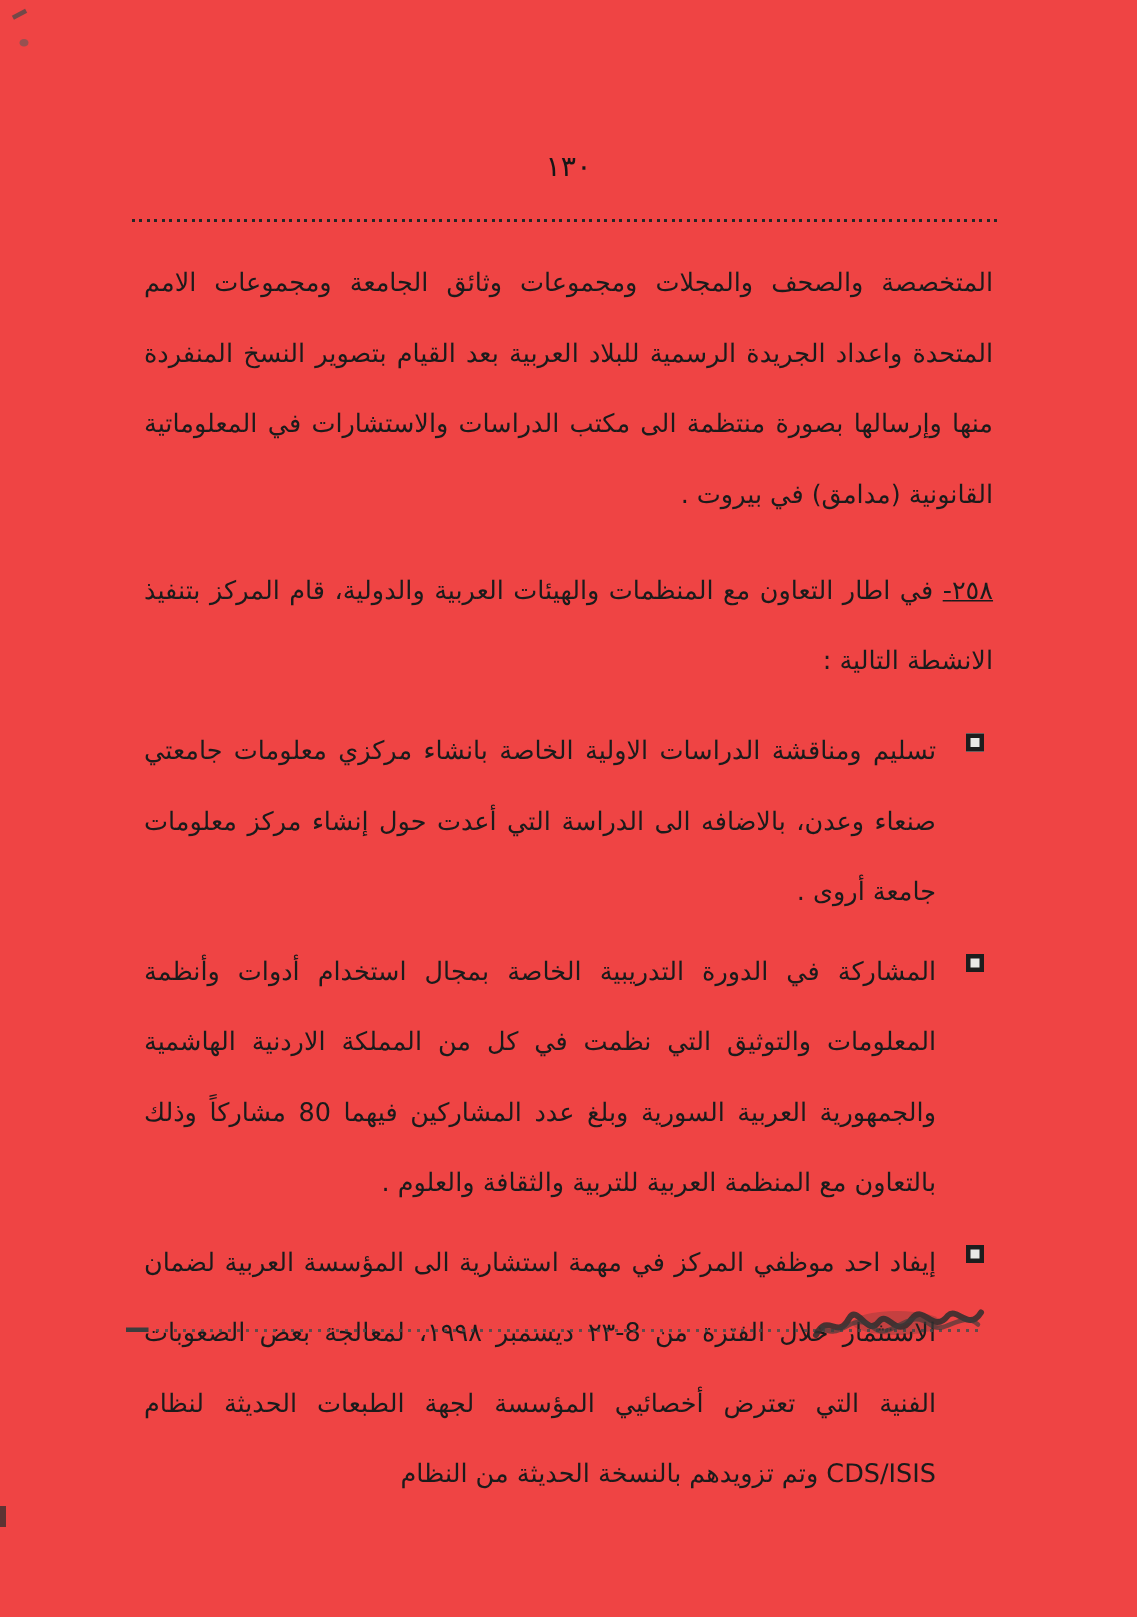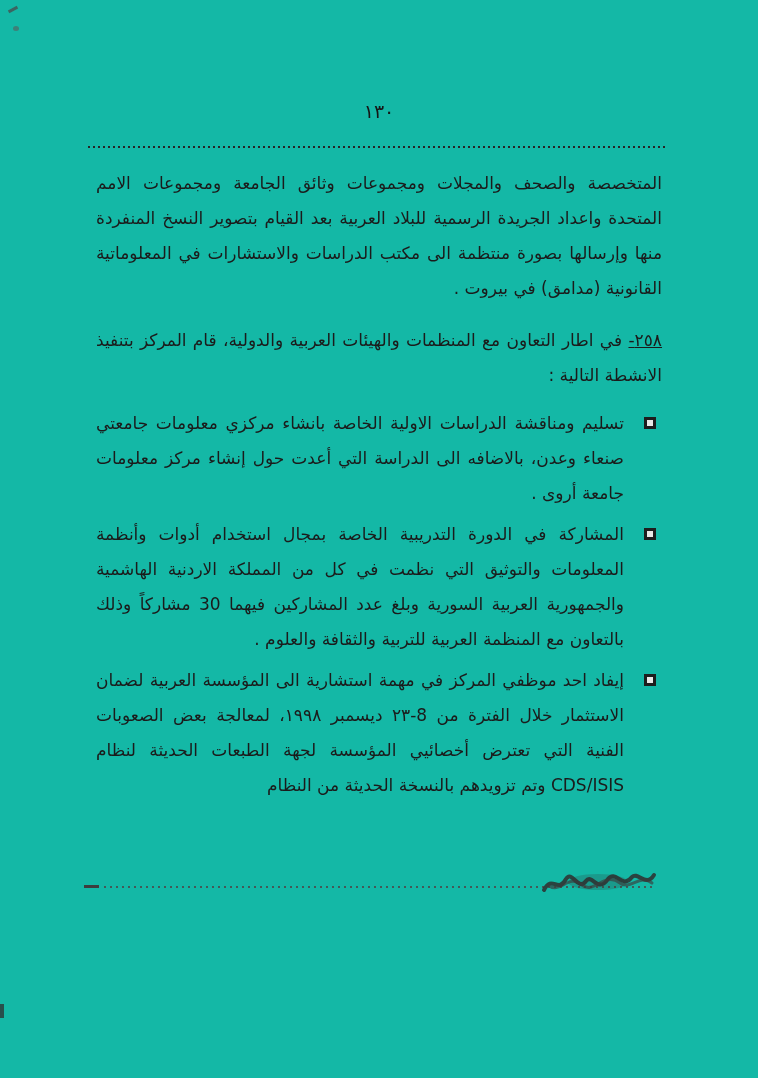--- a/index.html
+++ b/index.html
@@ -3,34 +3,34 @@
 <meta charset="utf-8">
 <style>
   html,body{margin:0;padding:0;}
   body{
     width:758px;height:1078px;
     background:#fbfbfa;
     font-family:"DejaVu Sans","Liberation Sans",sans-serif;
   }
   .page{
     position:relative;width:758px;height:1078px;
-    background:#14b8a6;overflow:hidden;color:#1c1c1c;
+    background:#ef4444;overflow:hidden;color:#1c1c1c;
   }
   .page-number{
     position:absolute;top:100px;left:0;width:100%;
     text-align:center;font-size:19px;letter-spacing:3px;color:#161616;
   }
   .separator{
     position:absolute;top:146px;left:88px;width:578px;height:2px;
     background-image:repeating-linear-gradient(to right,#262626 0 2px,transparent 2px 5px);
   }
   .content{
     position:absolute;top:166px;left:96px;width:566px;
     direction:rtl;text-align:justify;
-    font-size:17px;line-height:35px;color:#1b1b1b;
+    font-size:17px;line-height:47px;color:#1b1b1b;
   }
   .intro-paragraph{margin:0;}
   .activity-item{margin:17px 0 0 0;}
   .item-number{letter-spacing:1px;text-decoration:underline;}
   .bullet-list{margin-top:13px;}
   .bullet-item{position:relative;padding-right:38px;margin-top:6px;}
   .bullet-marker{
     position:absolute;right:6px;top:11px;width:12px;height:12px;
     border:3.5px solid #1d1d1d;background:#e9e9e7;box-sizing:border-box;
   }
@@ -69,21 +69,21 @@
         <span class="bullet-marker"></span>
       </div>
 
       <div class="bullet-item">
         <span class="bullet-marker"></span>
         <span>تسليم ومناقشة الدراسات الاولية الخاصة بانشاء مركزي معلومات جامعتي صنعاء وعدن، بالاضافه الى الدراسة التي أعدت حول إنشاء مركز معلومات جامعة أروى .</span>
       </div>
 
       <div class="bullet-item">
         <span class="bullet-marker"></span>
-        <span>المشاركة في الدورة التدريبية الخاصة بمجال استخدام أدوات وأنظمة المعلومات والتوثيق التي نظمت في كل من المملكة الاردنية الهاشمية والجمهورية العربية السورية وبلغ عدد المشاركين فيهما 30 مشاركاً وذلك بالتعاون مع المنظمة العربية للتربية والثقافة والعلوم .</span>
+        <span>المشاركة في الدورة التدريبية الخاصة بمجال استخدام أدوات وأنظمة المعلومات والتوثيق التي نظمت في كل من المملكة الاردنية الهاشمية والجمهورية العربية السورية وبلغ عدد المشاركين فيهما 80 مشاركاً وذلك بالتعاون مع المنظمة العربية للتربية والثقافة والعلوم .</span>
       </div>
 
       <div class="bullet-item">
         <span class="bullet-marker"></span>
         <span>إيفاد احد موظفي المركز في مهمة استشارية الى المؤسسة العربية لضمان الاستثمار خلال الفترة من 8-٢٣ ديسمبر ١٩٩٨، لمعالجة بعض الصعوبات الفنية التي تعترض أخصائيي المؤسسة لجهة الطبعات الحديثة لنظام CDS/ISIS وتم تزويدهم بالنسخة الحديثة من النظام</span>
       </div>
 
     </div>
   </div>
 

